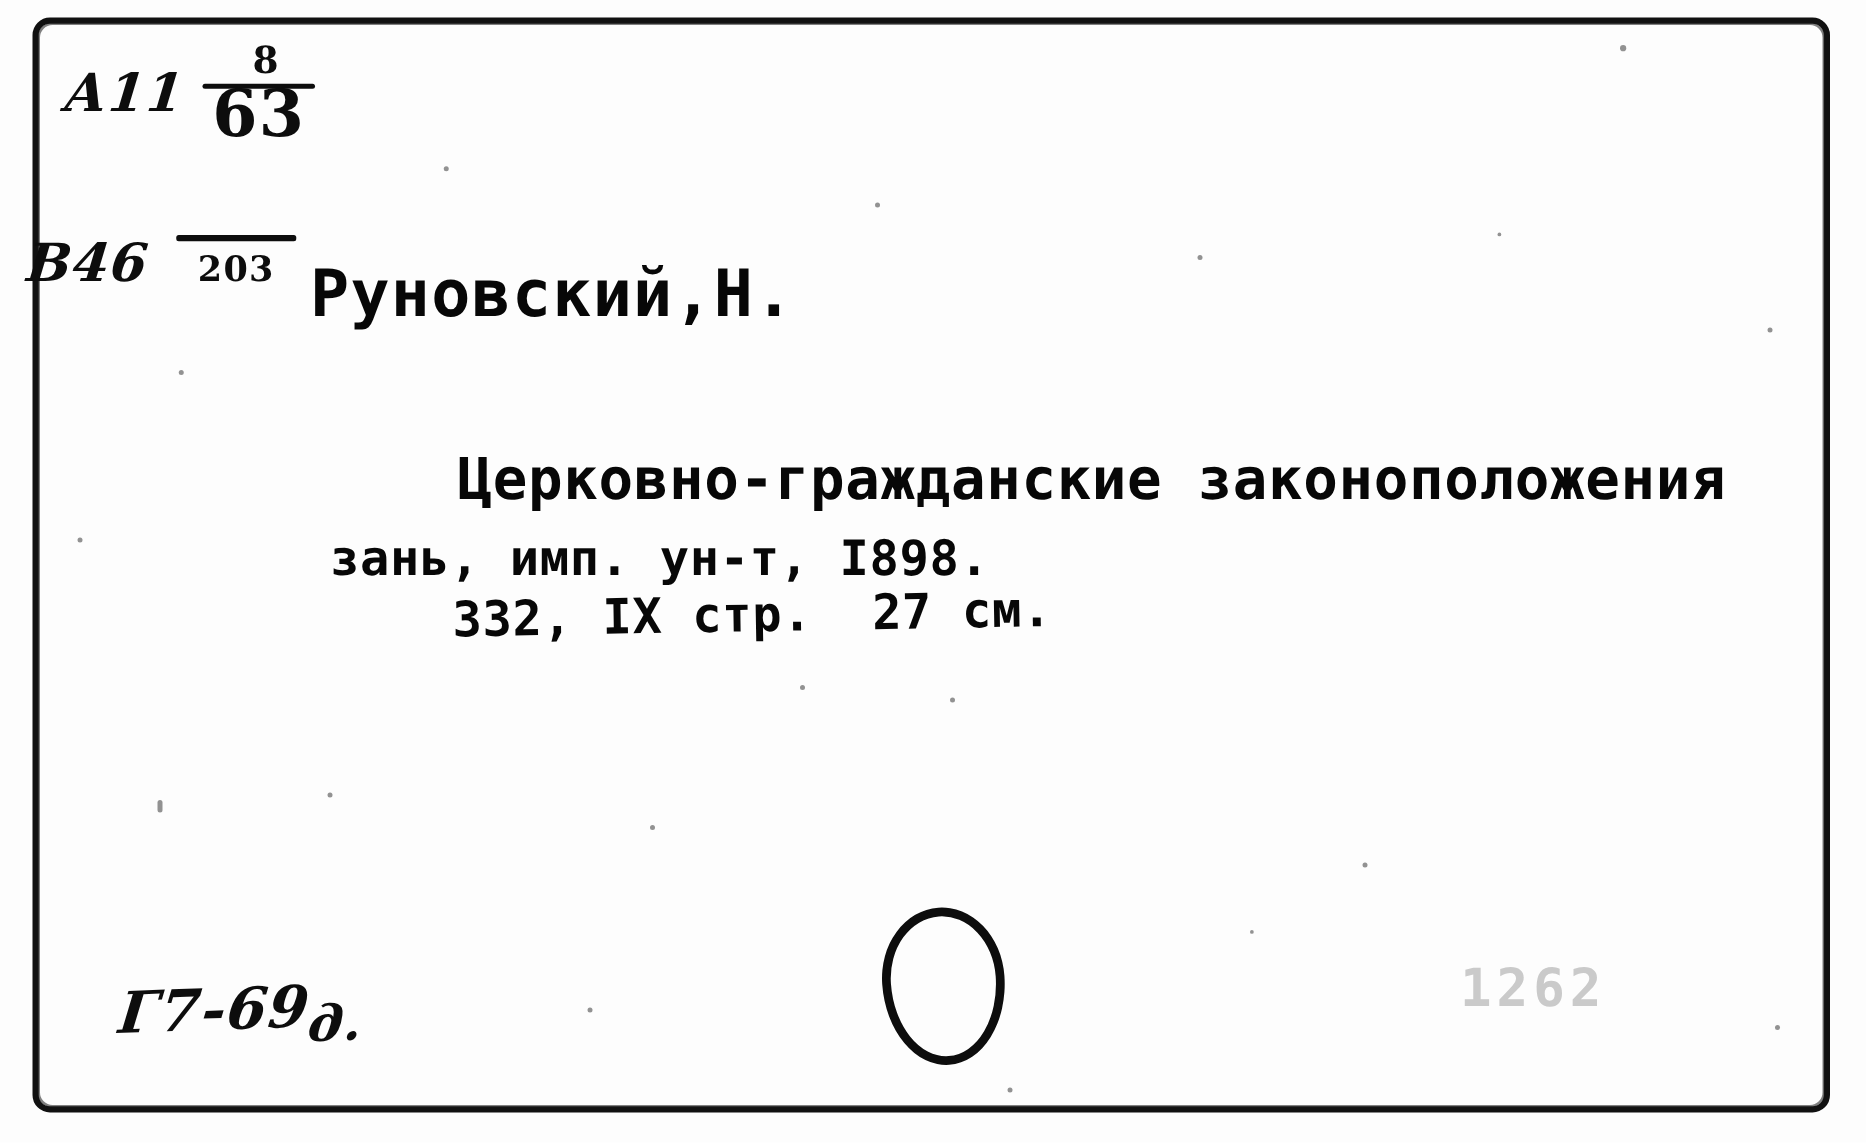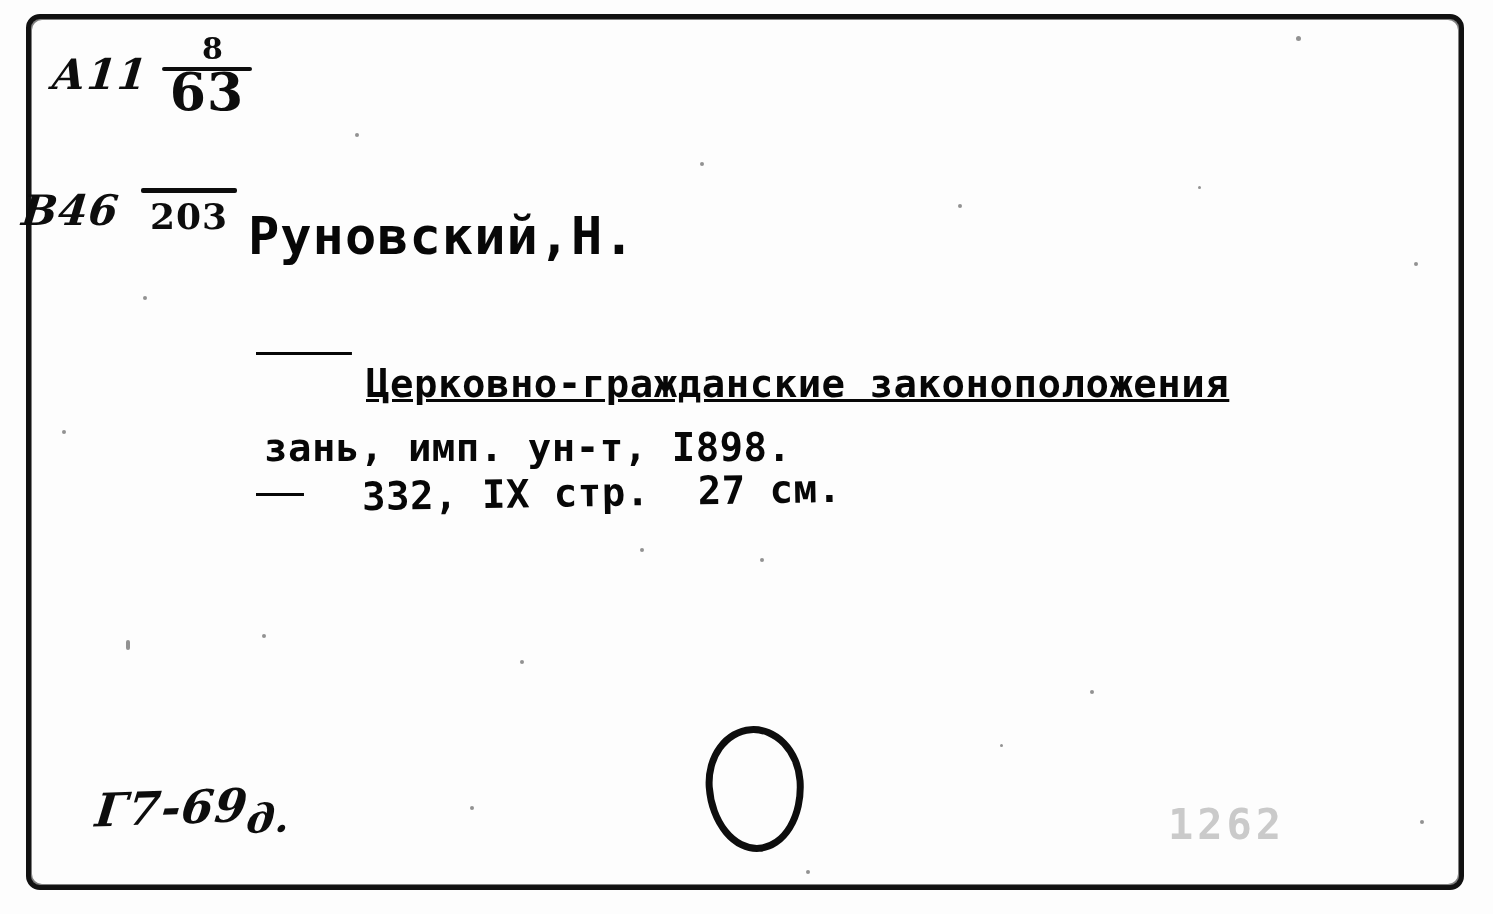--- a/index.html
+++ b/index.html
@@ -119,21 +119,21 @@
   #shelf-second .frac .bar {
     display: block;
     height: 5px;
     width: 96px;
     margin: 16px auto 2px auto;
     background: #0d0d0d;
     border-radius: 2px;
   }
   #shelf-second .frac .den {
     display: block;
-    font-size: 36px;
+    font-size: 28px;
     line-height: 42px;
   }
 
   #shelf-bottom {
     left: 96px;
     top: 780px;
     font-size: 46px;
     font-style: italic;
     transform: skewX(-8deg) rotate(-2deg);
   }
@@ -153,24 +153,23 @@
   }
   #author-line {
     left: 248px;
     top: 206px;
     font-size: 52px;
     letter-spacing: 1px;
   }
   #title-block {
     left: 256px;
     top: 266px;
-    font-size: 39px;
+    font-size: 46px;
     line-height: 47px;
     letter-spacing: 0.5px;
-    text-decoration: underline;
   }
   #title-block .indent {
     display: block;
     padding-left: 110px;
   }
   #title-block .l {
     display: block;
   }
   #imprint-tail {
     left: 264px;
@@ -196,21 +195,21 @@
     height: 112px;
     border: 7px solid #0d0d0d;
     border-radius: 50% 50% 50% 50% / 46% 46% 54% 54%;
     transform: rotate(-4deg);
   }
 
   
   #faint-number {
     position: absolute;
     left: 1168px;
-    top: 800px;
+    top: 766px;
     font-family: "DejaVu Sans Mono", monospace;
     font-size: 42px;
     font-weight: 700;
     color: #b9b9b9;
     letter-spacing: 4px;
     opacity: .75;
     filter: blur(0.4px);
   }
 
   

